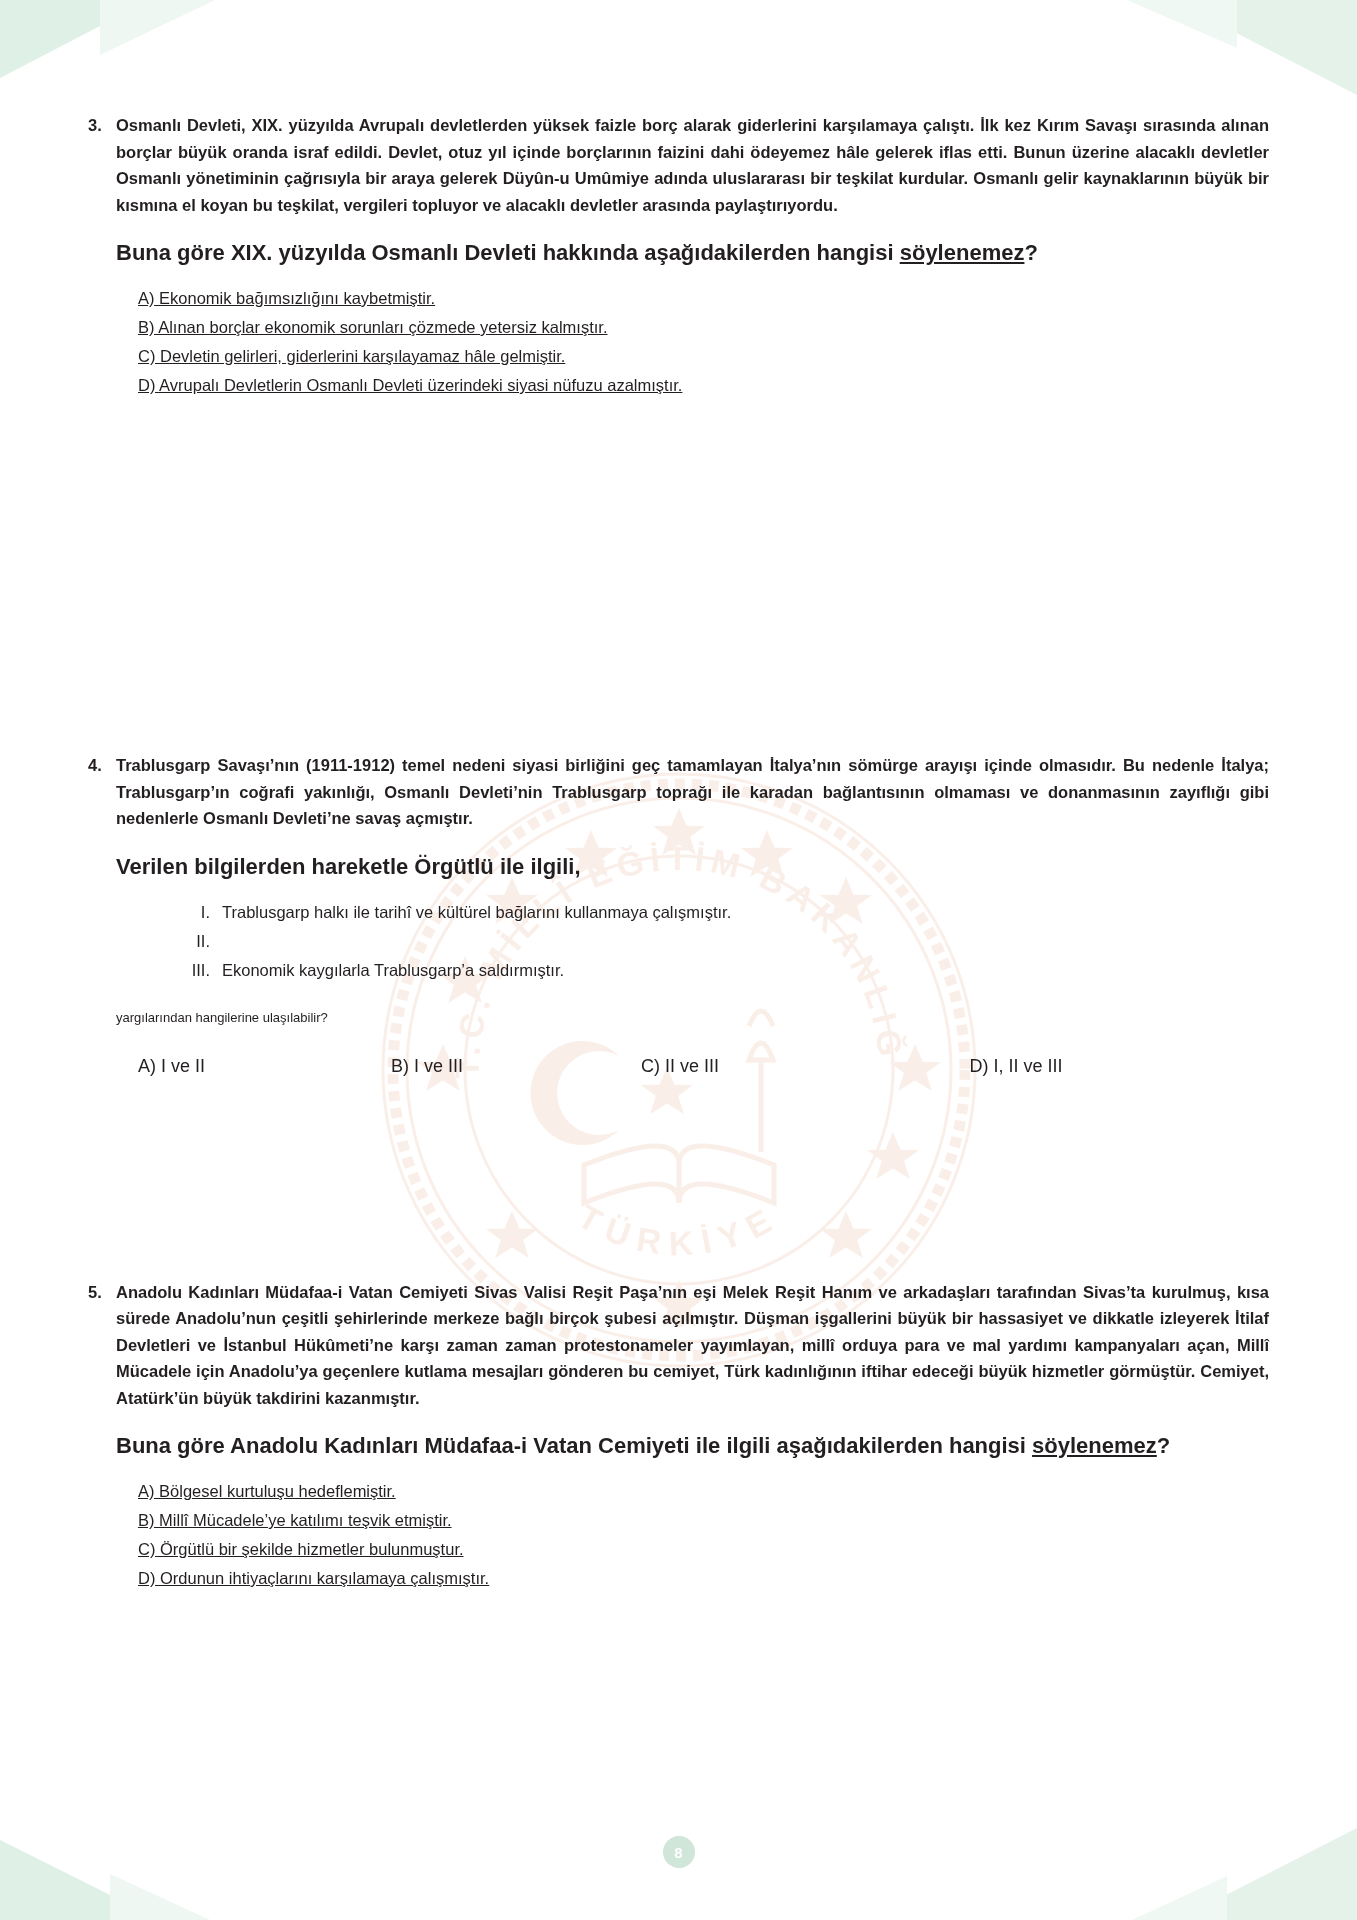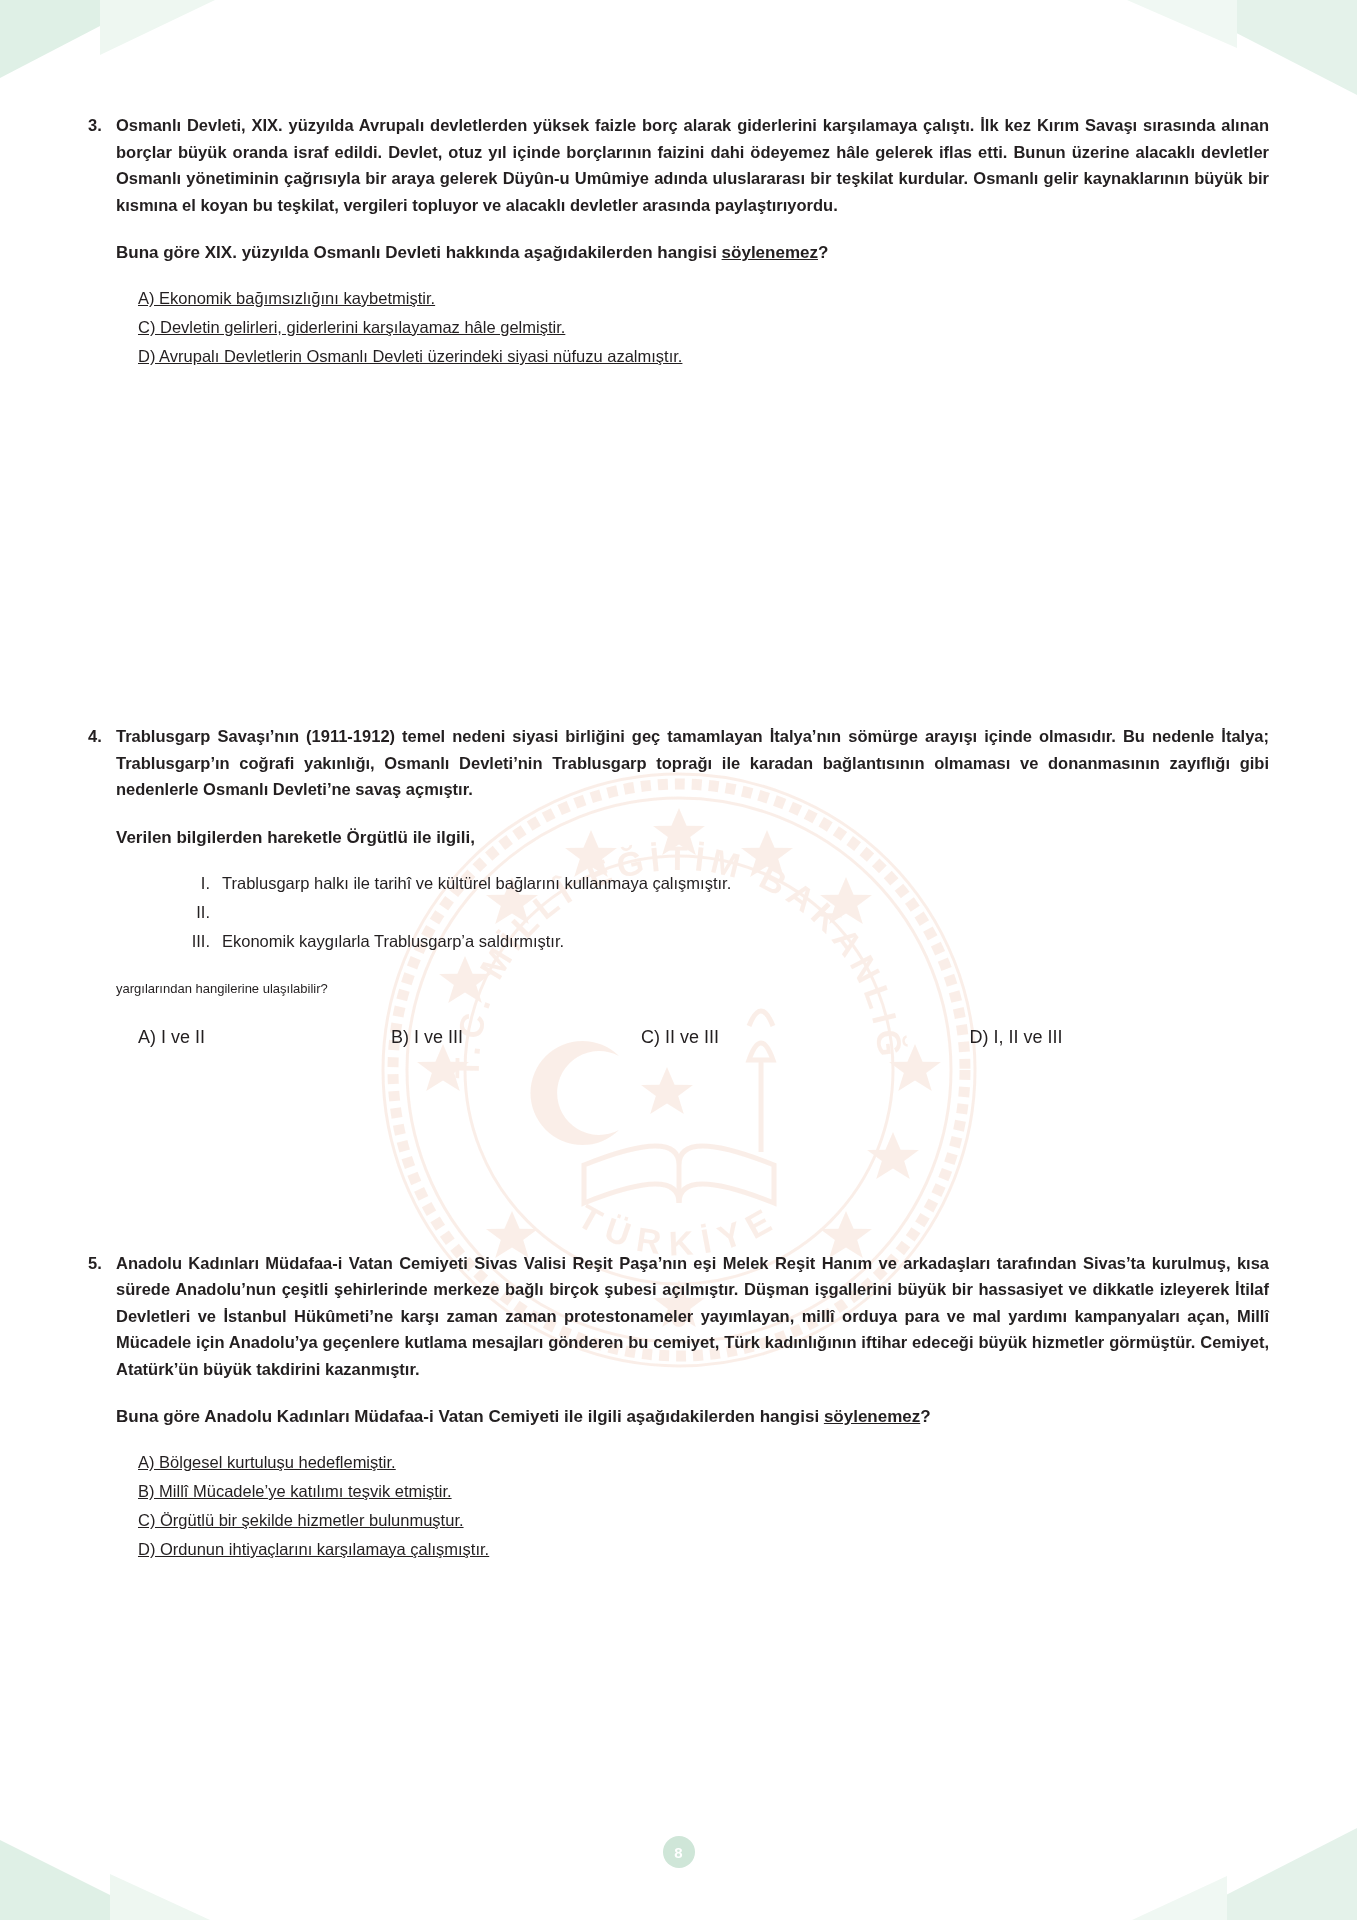--- a/index.html
+++ b/index.html
@@ -110,21 +110,21 @@
   .q-stem {
     font-size: 16.5px;
     line-height: 26.5px;
     text-align: justify;
     text-justify: inter-word;
     margin: 0;
     color: #231f20;
     font-weight: bold;
   }
   .q-prompt {
-    font-size: 17px;
+    font-size: 22px;
     line-height: 26px;
     font-weight: bold;
     margin: 22px 0 0 0;
   }
   .q-prompt .u {
     text-decoration: underline;
   }
   .options {
     margin: 18px 0 0 0;
     padding: 0;
@@ -273,20 +273,21 @@
 
 <div class="page">
 
   <div class="question">
     <div class="q-num">3.</div>
     <div class="q-body">
       <p class="q-stem">Osmanlı Devleti, XIX. yüzyılda Avrupalı devletlerden yüksek faizle borç alarak giderlerini karşılamaya çalıştı. İlk kez Kırım Savaşı sırasında alınan borçlar büyük oranda israf edildi. Devlet, otuz yıl içinde borçlarının faizini dahi ödeyemez hâle gelerek iflas etti. Bunun üzerine alacaklı devletler Osmanlı yönetiminin çağrısıyla bir araya gelerek Düyûn-u Umûmiye adında uluslararası bir teşkilat kurdular. Osmanlı gelir kaynaklarının büyük bir kısmına el koyan bu teşkilat, vergileri topluyor ve alacaklı devletler arasında paylaştırıyordu.</p>
       <p class="q-prompt"><span>Buna göre XIX. yüzyılda Osmanlı Devleti hakkında aşağıdakilerden hangisi </span><span class="u">söylenemez</span><span>?</span></p>
       <ul class="options">
         <li>A) Ekonomik bağımsızlığını kaybetmiştir.</li>
+        <li>B) Alınan borçlar ekonomik sorunları çözmede yetersiz kalmıştır.</li>
         <li>C) Devletin gelirleri, giderlerini karşılayamaz hâle gelmiştir.</li>
         <li>D) Avrupalı Devletlerin Osmanlı Devleti üzerindeki siyasi nüfuzu azalmıştır.</li>
       </ul>
     </div>
   </div>
 
   <div class="gap-3-4"></div>
 
   <div class="question">
     <div class="q-num">4.</div>

